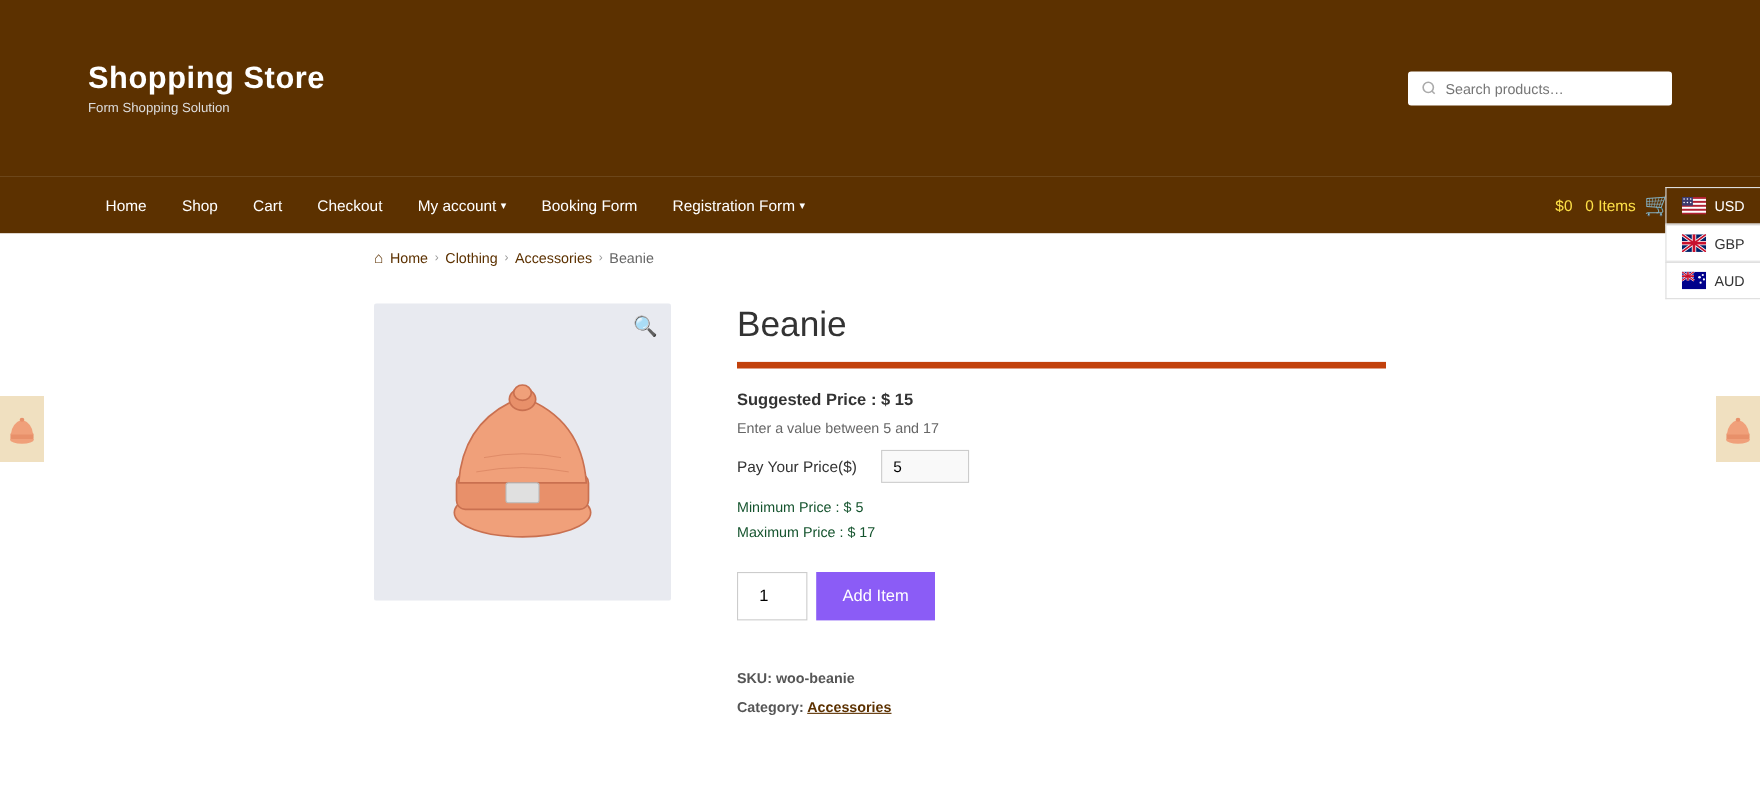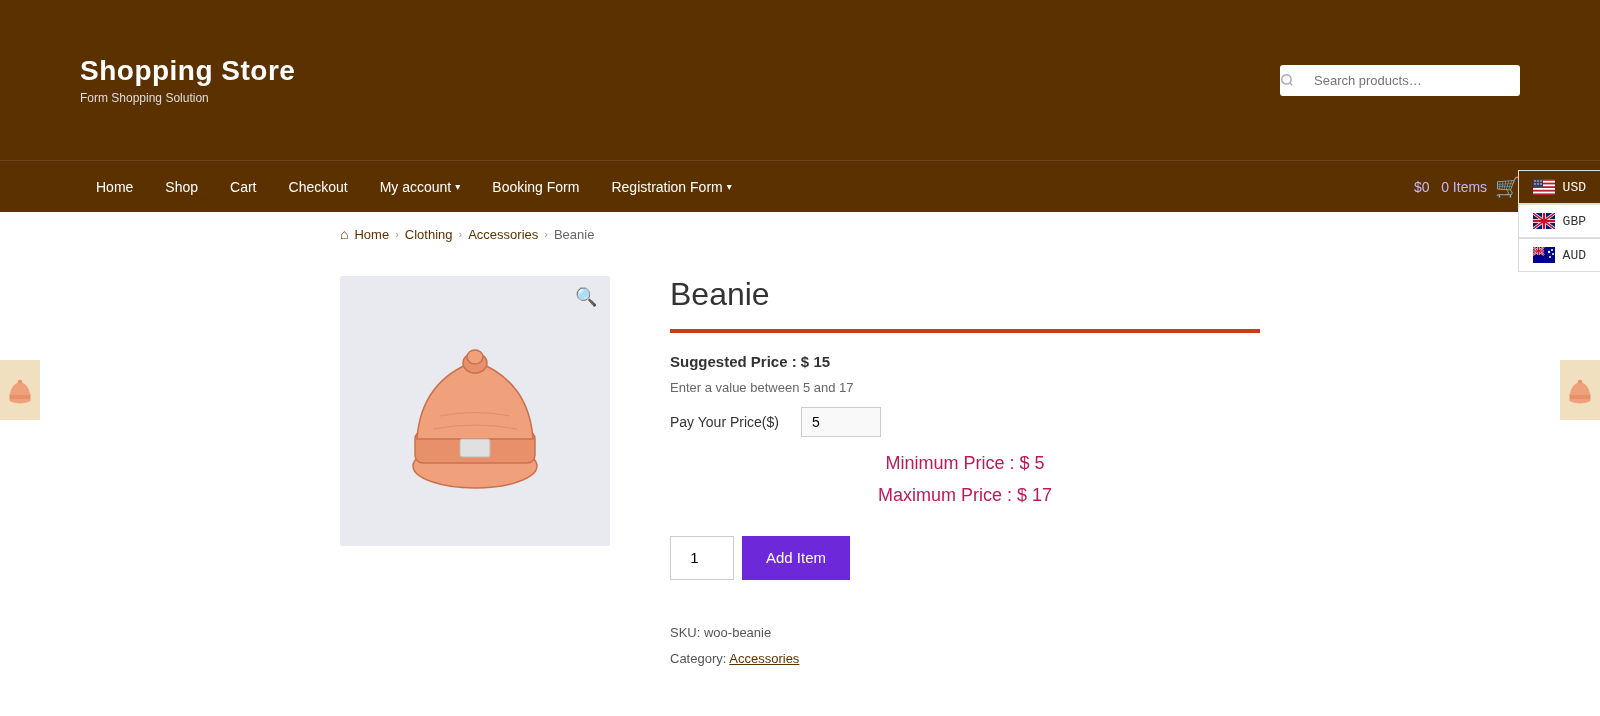--- a/index.html
+++ b/index.html
@@ -15,23 +15,23 @@
       height: 160px;
     }
     .header-brand { color: #fff; }
     .header-brand .store-name { font-size: 28px; font-weight: 700; letter-spacing: 0.5px; }
     .header-brand .store-tagline { font-size: 12px; color: #ddd; margin-top: 4px; }
     .search-box {
       display: flex;
       align-items: flex-start;
       background: #fff;
       border-radius: 3px;
-      padding: 8px 0;
+      padding: 8px 12px;
       width: 240px;
-      gap: 20px;
+      gap: 8px;
     }
     .search-box input {
       border: none;
       outline: none;
       font-size: 13px;
       color: #888;
       width: 100%;
       background: transparent;
     }
     .search-icon-svg { color: #aaa; flex-shrink: 0; }
@@ -57,21 +57,21 @@
       gap: 4px;
       white-space: nowrap;
       text-decoration: none;
     }
     .nav-chevron { font-size: 10px; }
     .nav-spacer { flex: 1; }
     .cart-area {
       display: flex;
       align-items: center;
       gap: 8px;
-      color: #c4b5fd;
+      color: #fde047;
       cursor: pointer;
     }
     .cart-price { font-size: 14px; }
     .cart-icon { font-size: 20px; }
 
     
     .breadcrumb {
       padding: 14px 340px;
       font-size: 13px;
       color: #666;
@@ -111,69 +111,68 @@
       color: #555;
       cursor: pointer;
     }
     
     .beanie-svg { width: 160px; height: 180px; }
 
     
     .product-details { flex: 1; }
     .product-title { font-size: 32px; font-weight: 400; color: #333; margin-bottom: 16px; }
     .product-desc { font-size: 14px; color: #555; margin-bottom: 28px; }
-    .pricing-section { border-top: 4px solid #c2410c; padding-top: 20px; }
+    .pricing-section { border-top: 6px solid #c2410c; padding-top: 20px; }
     .suggested-price { font-size: 15px; font-weight: 600; margin-bottom: 10px; }
     .price-note { font-size: 13px; color: #666; margin-bottom: 12px; }
     .pay-your-price { display: flex; align-items: center; gap: 22px; margin-bottom: 10px; }
     .pay-label { font-size: 14px; color: #333; }
     .pay-input {
       border: 1px solid #ccc;
       padding: 6px 10px;
       width: 80px;
       font-size: 14px;
       outline: none;
       background: #f9f9f9;
     }
-    .min-max { font-size: 18px; color: #be185d; line-height: 1.8; text-align: center; }
+    .min-max { font-size: 13px; color: #14532d; line-height: 1.8; }
     .add-to-cart-row { display: flex; align-items: center; gap: 0; margin-top: 24px; }
     .qty-input {
       border: 1px solid #ccc;
       width: 64px;
       height: 44px;
       text-align: center;
       font-size: 15px;
       outline: none;
     }
     .add-item-btn {
-      background: #6d28d9;
+      background: #8b5cf6;
       color: #fff;
       border: none;
       padding: 0 24px;
       height: 44px;
       font-size: 15px;
       cursor: pointer;
       font-weight: 500;
       margin-left: 8px;
     }
 
     
-    .product-meta { margin-top: 40px; font-size: 13px; color: #555; line-height: 2; }
+    .product-meta { margin-top: 40px; font-size: 13px; color: #555; line-height: 2; font-weight: bold; }
     .product-meta a { color: #5c3100; text-decoration: underline; }
 
     
     .currency-switcher {
       position: fixed;
       right: 0;
       top: 170px;
       display: flex;
       flex-direction: column;
       gap: 0;
       z-index: 100;
-      font-family: Liberation Mono, monospace;
     }
     .currency-item {
       display: flex;
       align-items: center;
       gap: 8px;
       padding: 8px 14px;
       background: #fff;
       border: 1px solid #ddd;
       cursor: pointer;
       font-size: 13px;

